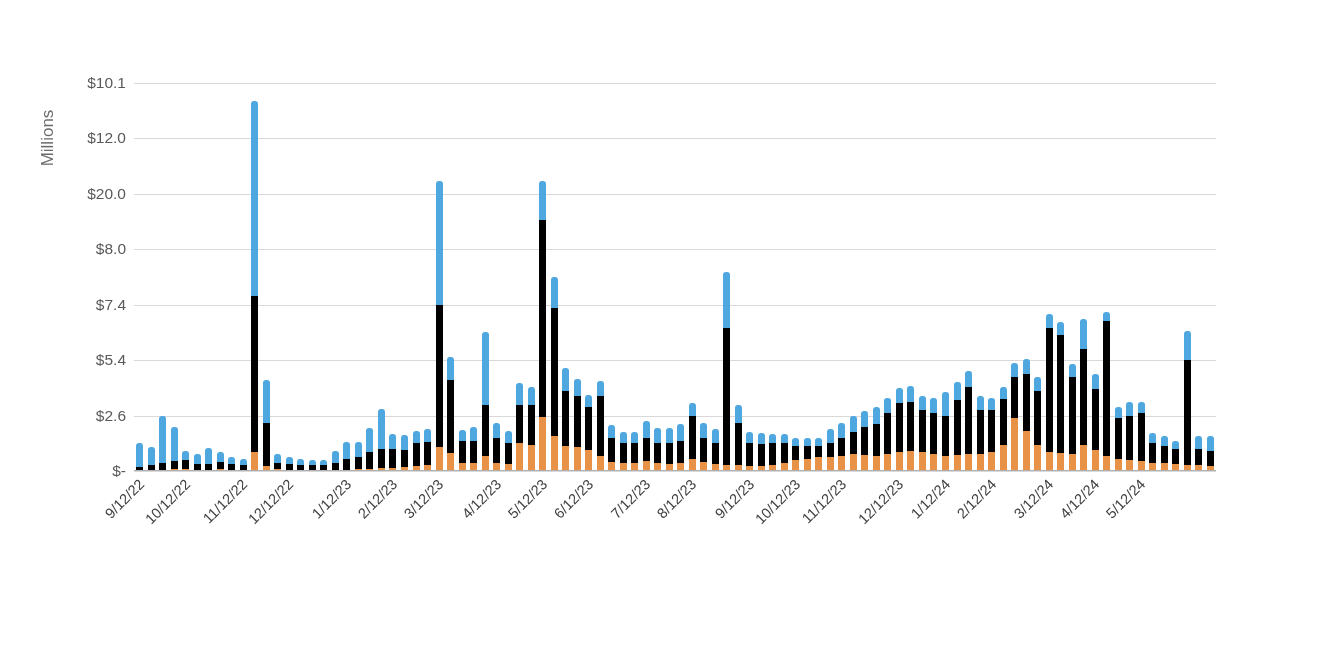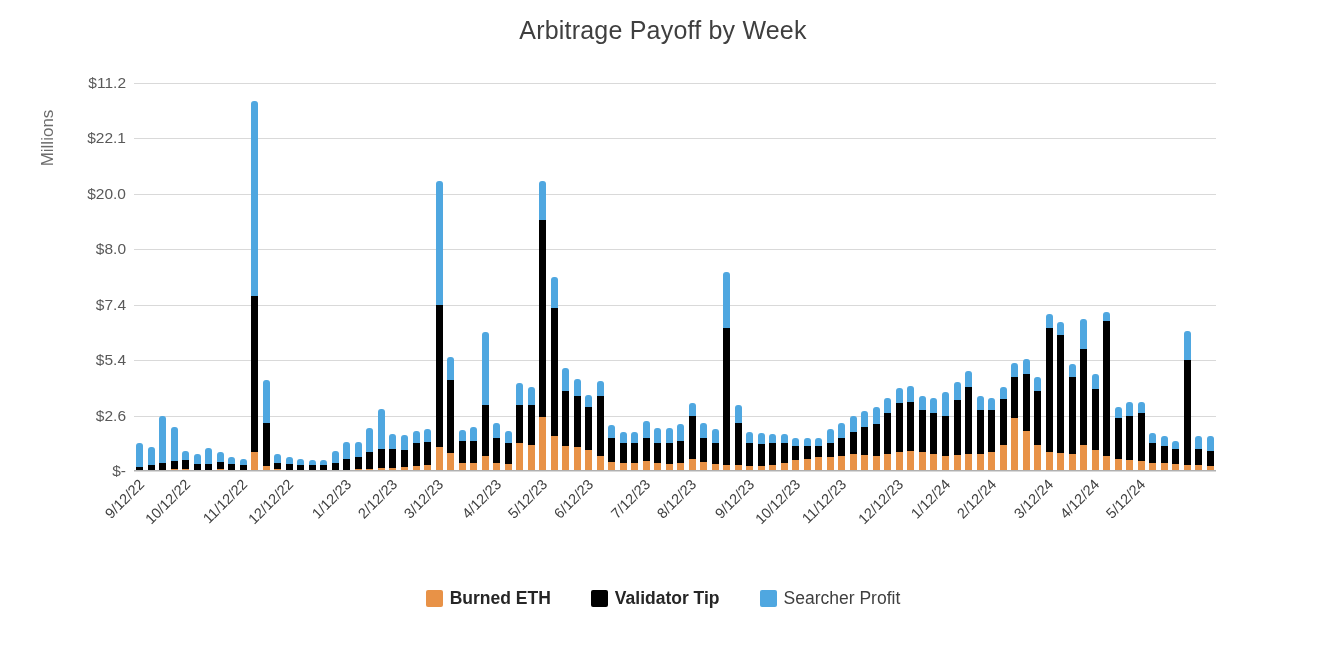--- a/index.html
+++ b/index.html
@@ -135,33 +135,32 @@
     font-size: 17.5px;
     color: #3f3f3f;
   }
   .legend-label.bold { font-weight: 700; color: #262626; }
 </style>
 </head>
 <body>
 
 <div id="chart-root">
 
-  <div id="chart-title">Arbitrage Payoff by Week</div>
 
   <div id="axis-title-millions">Millions</div>
 
   <div id="ytick-labels">
       <div class="ytick" style="top: 471px;">$-</div>
       <div class="ytick" style="top: 415.571px;">$2.6</div>
       <div class="ytick" style="top: 360.143px;">$5.4</div>
       <div class="ytick" style="top: 304.714px;">$7.4</div>
       <div class="ytick" style="top: 249.286px;">$8.0</div>
       <div class="ytick" style="top: 193.857px;">$20.0</div>
-      <div class="ytick" style="top: 138.429px;">$22.1</div>
-      <div class="ytick" style="top: 83px;">$11.2</div>
+      <div class="ytick" style="top: 138.429px;">$12.0</div>
+      <div class="ytick" style="top: 83px;">$10.1</div>
     </div>
 
   <div id="plot-area">
     <div id="gridlines-layer">
         <div class="gridline" style="top: 388px;"></div>
         <div class="gridline" style="top: 332.571px;"></div>
         <div class="gridline" style="top: 277.143px;"></div>
         <div class="gridline" style="top: 221.714px;"></div>
         <div class="gridline" style="top: 166.286px;"></div>
         <div class="gridline" style="top: 110.857px;"></div>
@@ -661,28 +660,14 @@
       <div class="xtick" style="left: 791.862px; transform: rotate(-45deg) translate(-100%, 0px); transform-origin: left top;"><span class="xtick-inner">10/12/23</span></div>
       <div class="xtick" style="left: 837.904px; transform: rotate(-45deg) translate(-100%, 0px); transform-origin: left top;"><span class="xtick-inner">11/12/23</span></div>
       <div class="xtick" style="left: 895.457px; transform: rotate(-45deg) translate(-100%, 0px); transform-origin: left top;"><span class="xtick-inner">12/12/23</span></div>
       <div class="xtick" style="left: 941.5px; transform: rotate(-45deg) translate(-100%, 0px); transform-origin: left top;"><span class="xtick-inner">1/12/24</span></div>
       <div class="xtick" style="left: 987.543px; transform: rotate(-45deg) translate(-100%, 0px); transform-origin: left top;"><span class="xtick-inner">2/12/24</span></div>
       <div class="xtick" style="left: 1045.1px; transform: rotate(-45deg) translate(-100%, 0px); transform-origin: left top;"><span class="xtick-inner">3/12/24</span></div>
       <div class="xtick" style="left: 1091.14px; transform: rotate(-45deg) translate(-100%, 0px); transform-origin: left top;"><span class="xtick-inner">4/12/24</span></div>
       <div class="xtick" style="left: 1137.18px; transform: rotate(-45deg) translate(-100%, 0px); transform-origin: left top;"><span class="xtick-inner">5/12/24</span></div>
     </div>
 
-  <div id="legend">
-      <div class="legend-item">
-        <span class="legend-swatch" style="background: rgb(232, 146, 71);"></span>
-        <span class="legend-label bold">Burned ETH</span>
-      </div>
-      <div class="legend-item">
-        <span class="legend-swatch" style="background: rgb(0, 0, 0);"></span>
-        <span class="legend-label bold">Validator Tip</span>
-      </div>
-      <div class="legend-item">
-        <span class="legend-swatch" style="background: rgb(79, 167, 224);"></span>
-        <span class="legend-label">Searcher Profit</span>
-      </div>
-    </div>
 
 </div>
 
 </body></html>

